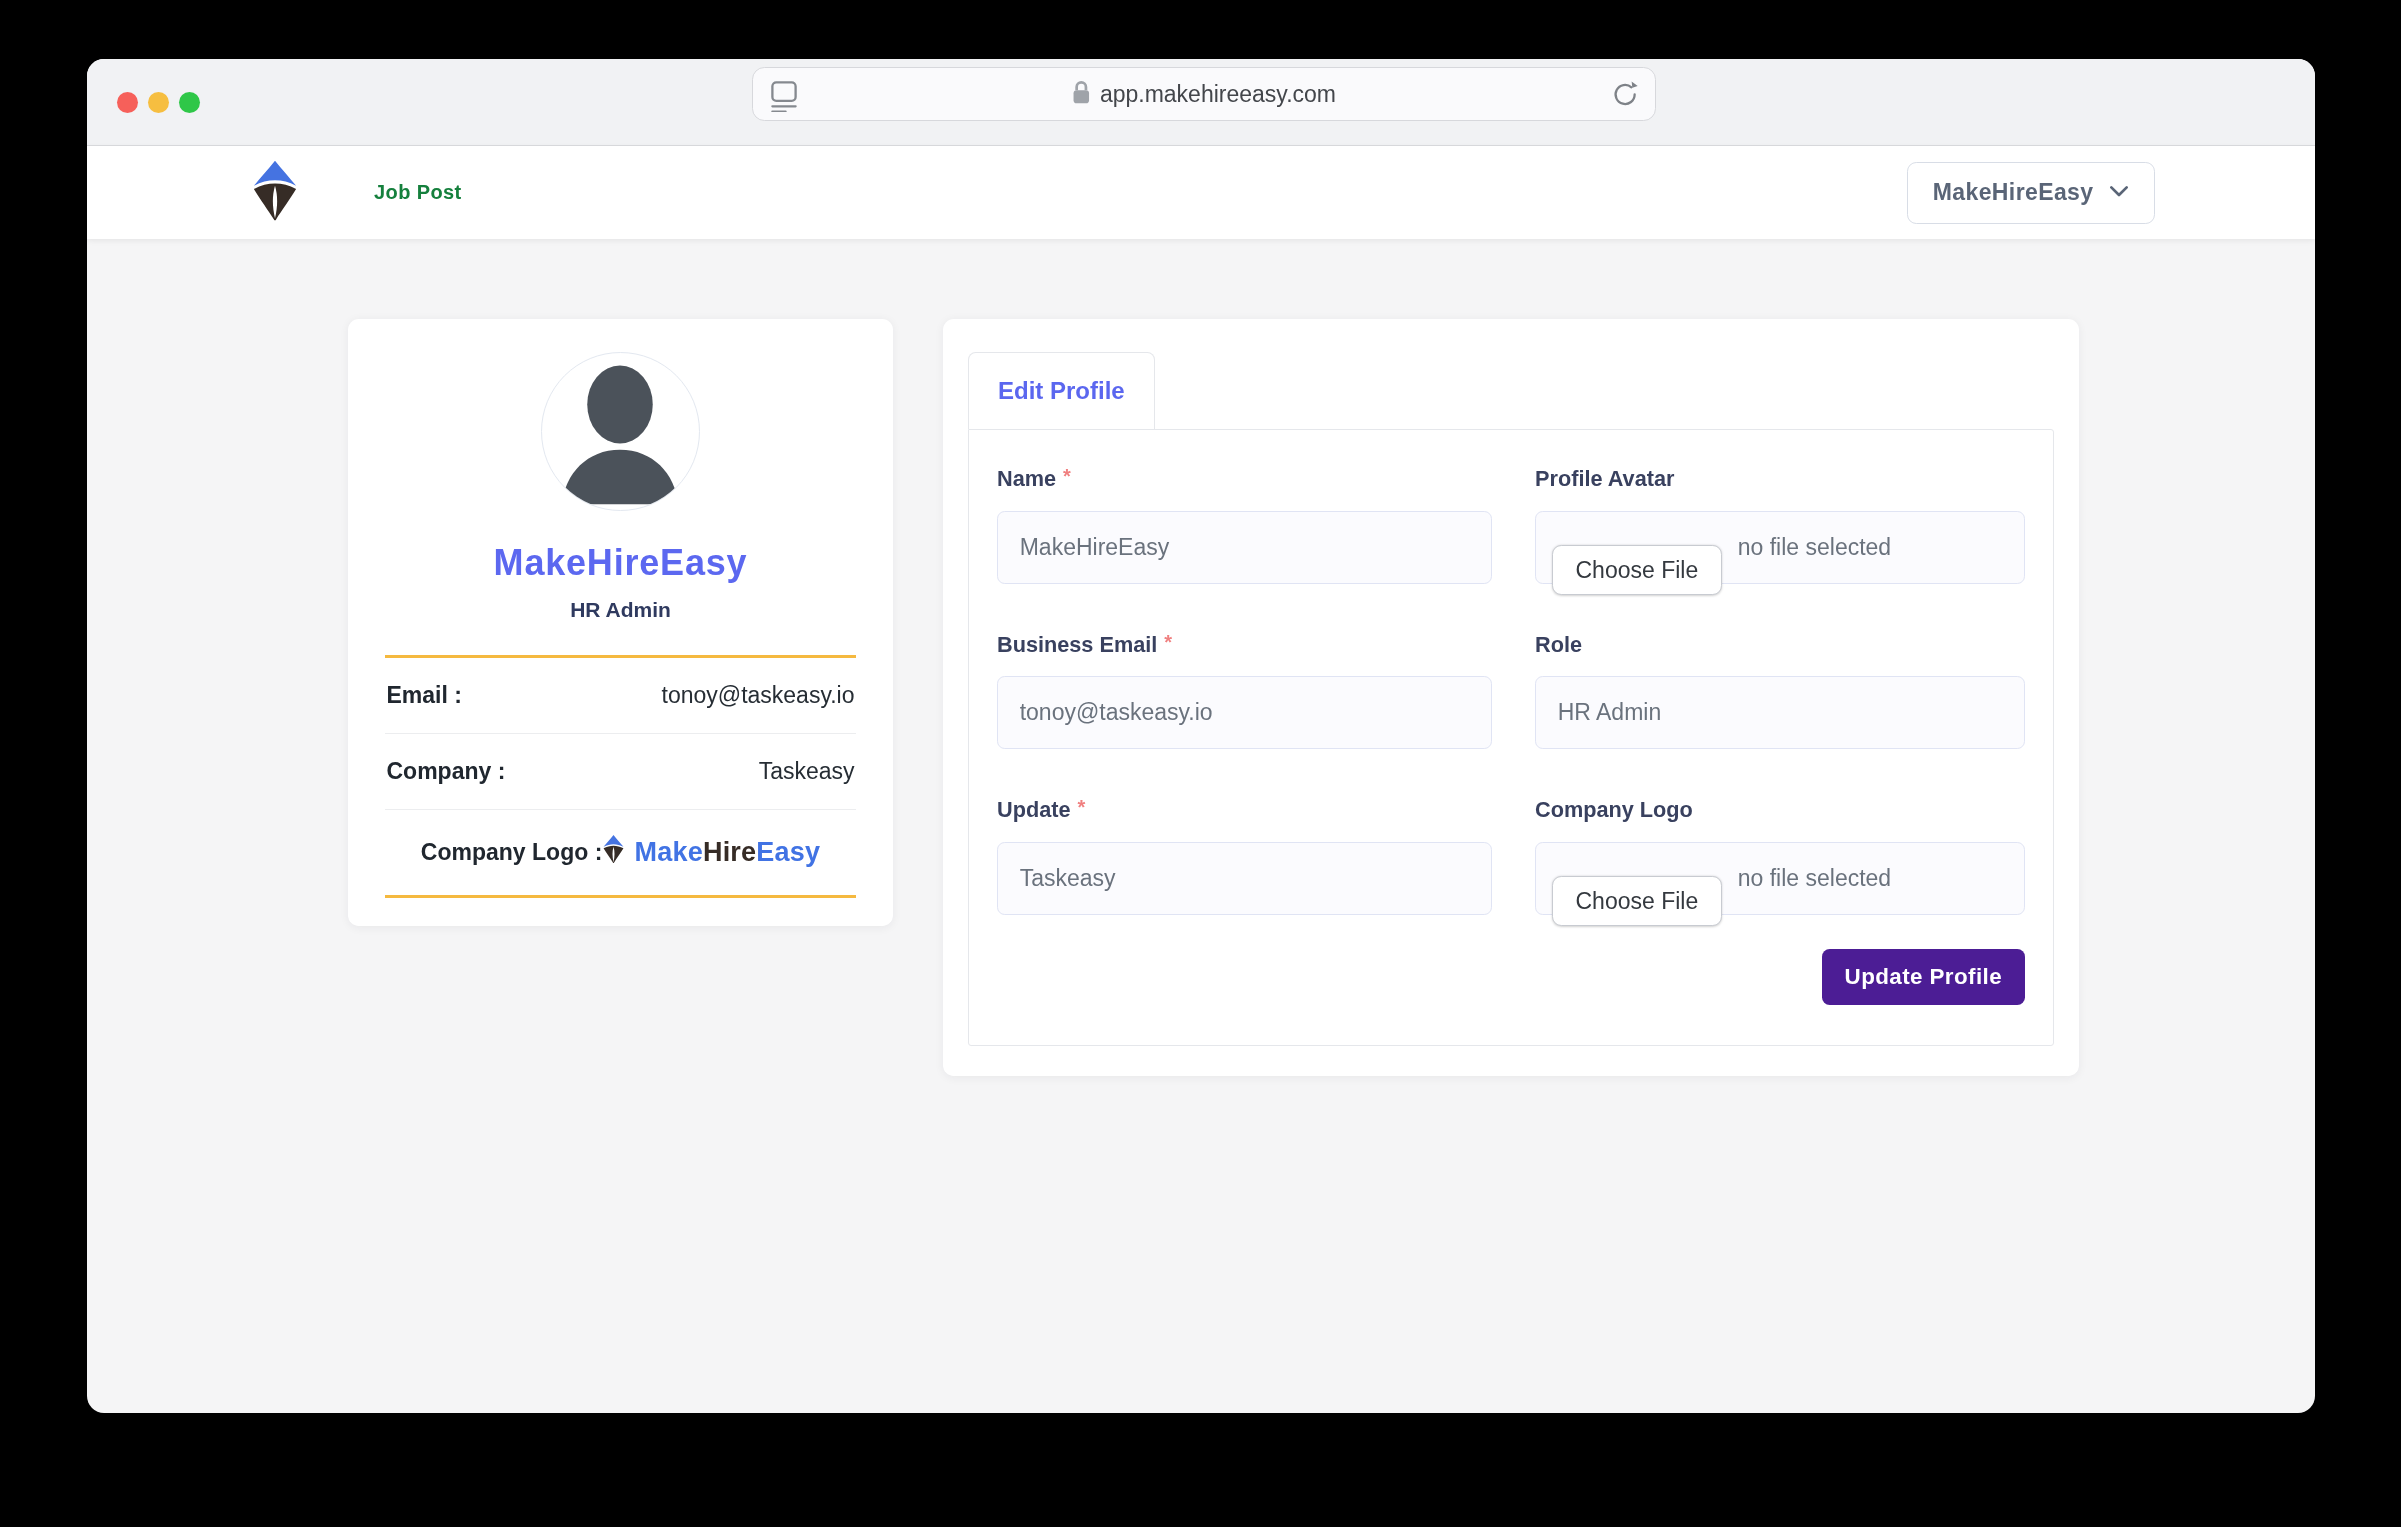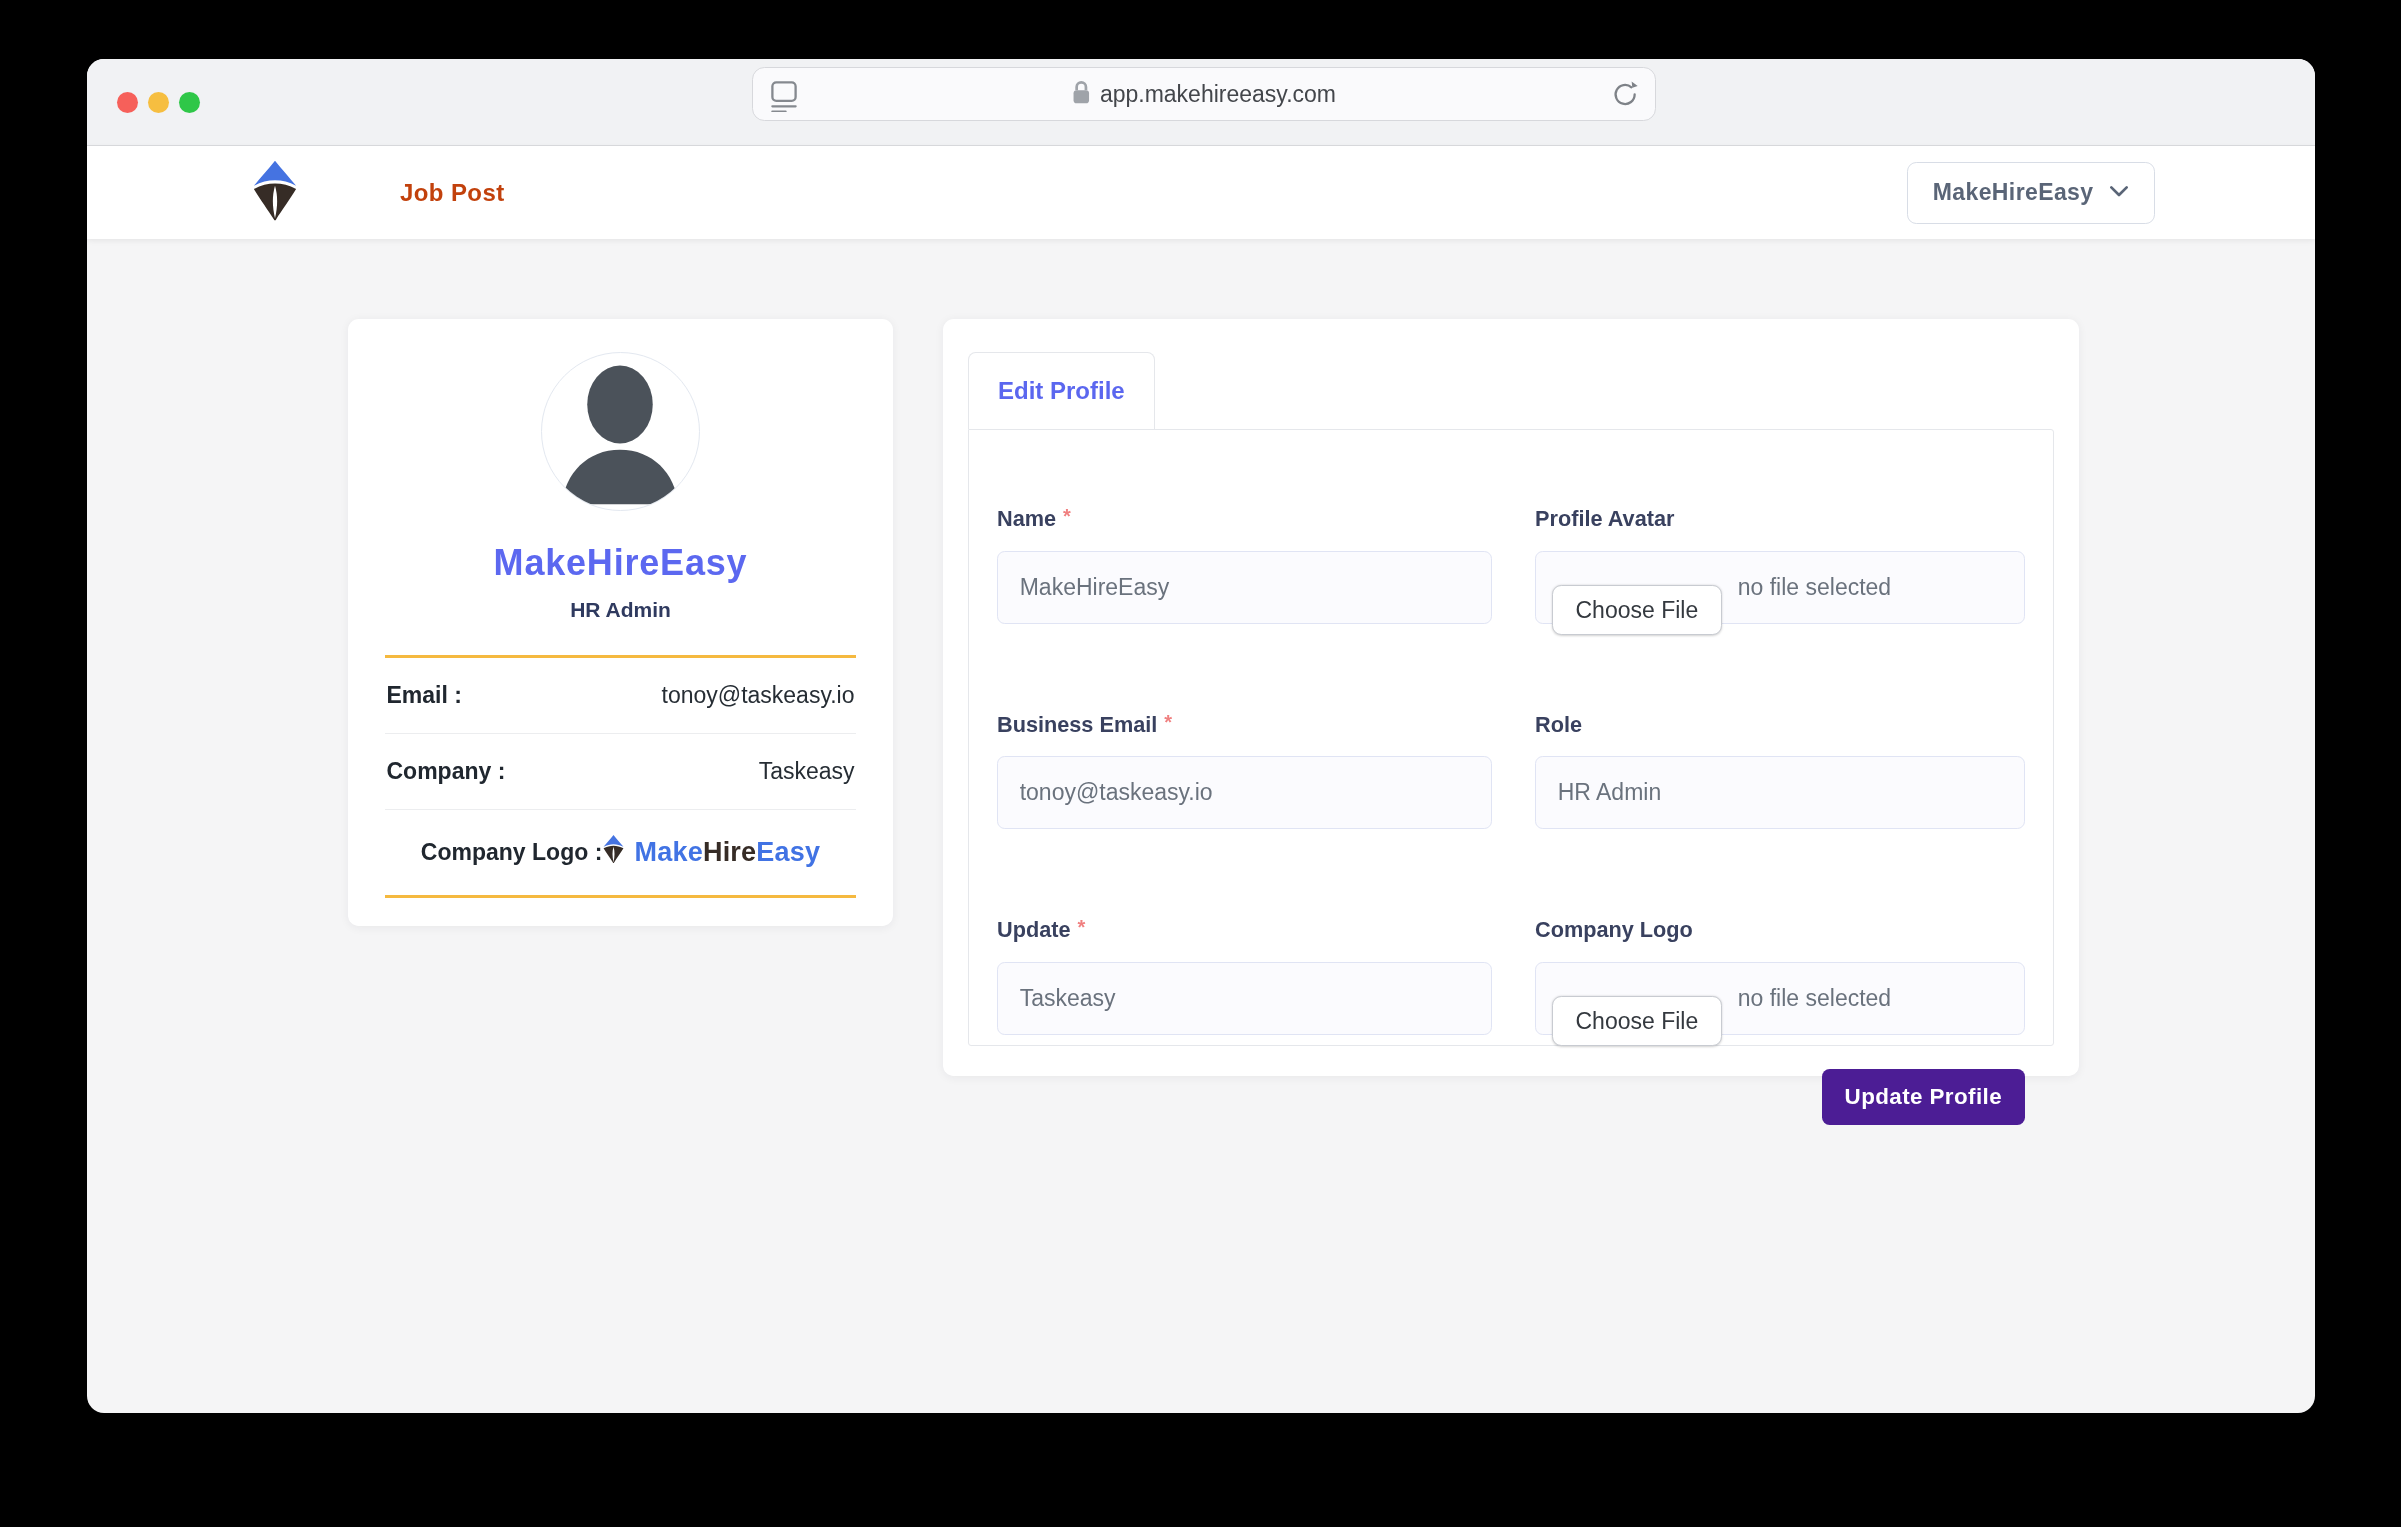--- a/index.html
+++ b/index.html
@@ -26,21 +26,21 @@
   .urlbar .reader { position:absolute; left:17px; top:11.6px; }
   .urlbar .reload { position:absolute; right:15.5px; top:10.8px; }
   .url-center { display:flex; align-items:center; gap:9.3px; }
   .url-text { font-size:23px; color:#43464B; }
   
   .navbar {
     position:relative; z-index:5; height:93px; background:#FFFFFF;
     display:flex; align-items:center; box-shadow:0 2.3px 6.2px rgba(0,0,0,0.08);
   }
   .brand-logo { margin-left:163px; }
-  .menu-label { margin-left:100px; font-size:24px; font-weight:700; color:#c2410c; letter-spacing:0.4px; }
+  .menu-label { margin-left:74px; font-size:20px; font-weight:700; color:#15803d; letter-spacing:0.4px; }
   .account-btn {
     margin-left:auto; margin-right:160px; height:62px; padding:0 25px;
     background:#fff; border:0.8px solid #D8DDE6; border-radius:9.3px;
     display:flex; align-items:center; gap:15.5px; cursor:pointer;
   }
   .account-btn .acct-label { font-size:23px; font-weight:600; color:#5A6577; letter-spacing:0.4px; }
   
   .content { position:relative; padding:80px 0 0 261px; display:flex; gap:50px; align-items:flex-start; }
   .card { background:#fff; border-radius:10.8px; box-shadow:0 1.5px 9.3px rgba(26,35,52,0.06); }
   
@@ -61,21 +61,21 @@
   .tab {
     position:absolute; left:25px; top:33px; height:77px; padding:0 29px; z-index:2;
     background:#fff; border:0.8px solid #E5E7EB; border-bottom:none; border-radius:7.7px 7.7px 0 0;
     display:flex; align-items:center; font-size:24px; font-weight:600; color:#5B67EF; cursor:pointer;
   }
   .fieldset {
     position:absolute; left:25px; top:110px; width:1086px; height:617px;
     border:0.8px solid #E5E7EB; border-radius:0 3.1px 3.1px 3.1px; padding:36px 28px 0;
   }
   .form-grid { display:grid; grid-template-columns:495px 490px; column-gap:43px; row-gap:48px; }
-  .flabel { display:flex; align-items:flex-start; gap:7px; font-size:21.7px; font-weight:700; color:#39415F; margin-bottom:18.6px;margin-top:40px; }
+  .flabel { display:flex; align-items:flex-start; gap:7px; font-size:21.7px; font-weight:700; color:#39415F; margin-bottom:18.6px; }
   .req { color:#F08080; font-size:20px; line-height:20px; }
   .text-input {
     width:100%; height:73px; border:0.8px solid #E0E4F4; background:#FBFBFE; border-radius:7.7px;
     padding:0 21.7px; font-size:23px; color:#6A727D; font-family:"Liberation Sans", sans-serif; outline:none;
   }
   .filebox {
     height:73px; border:0.8px solid #E0E4F4; background:#FBFBFE; border-radius:7.7px;
     display:flex; align-items:center; padding:0 15.5px; cursor:pointer;
   }
   .choose-btn {

